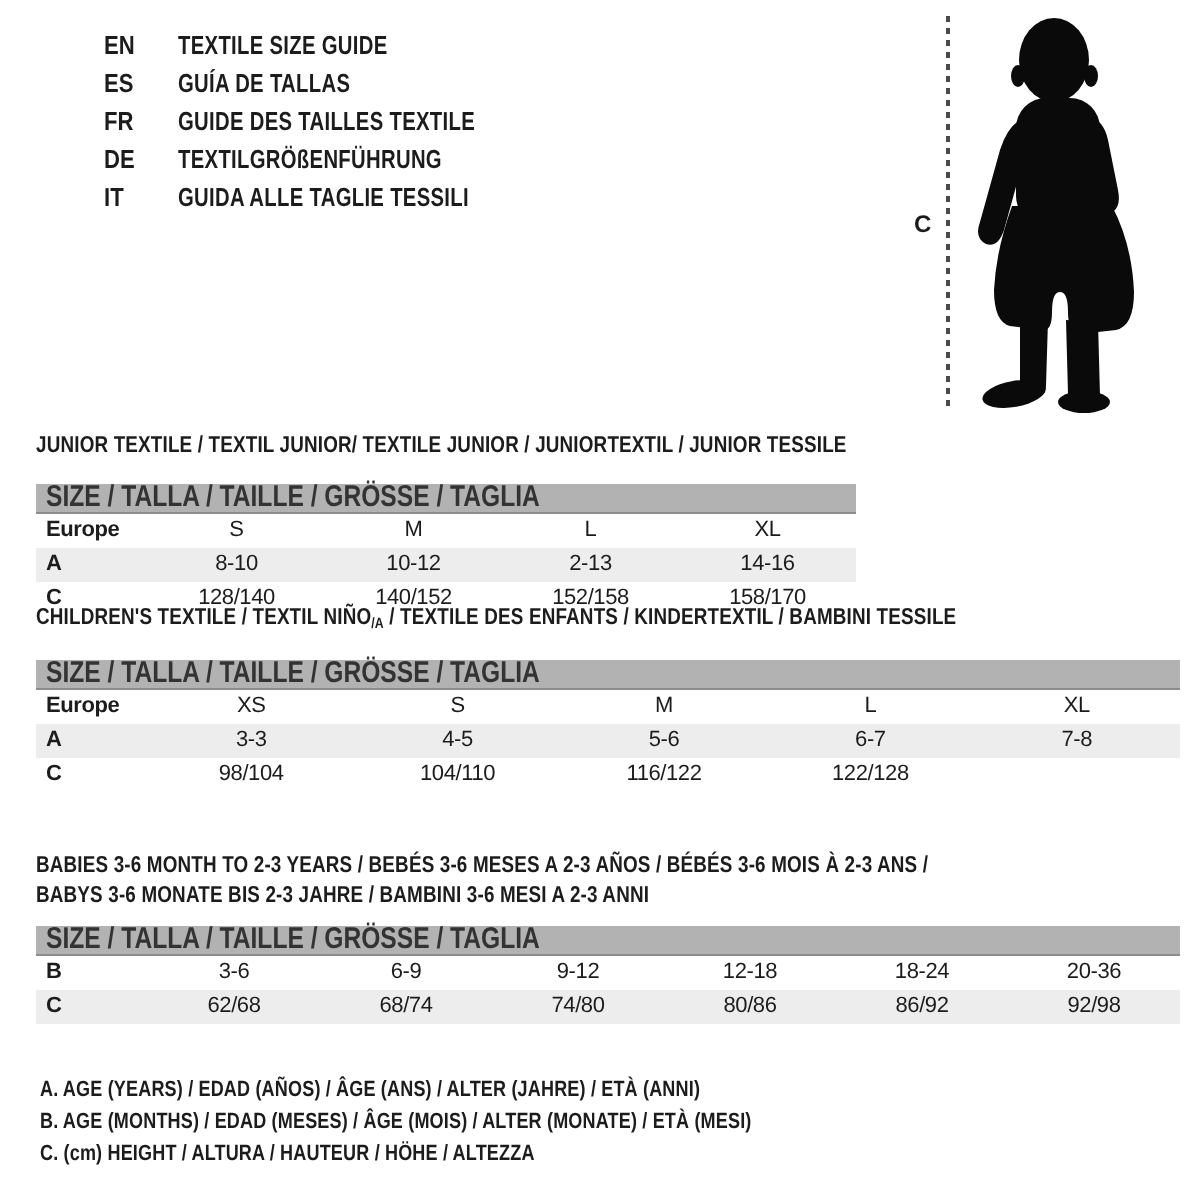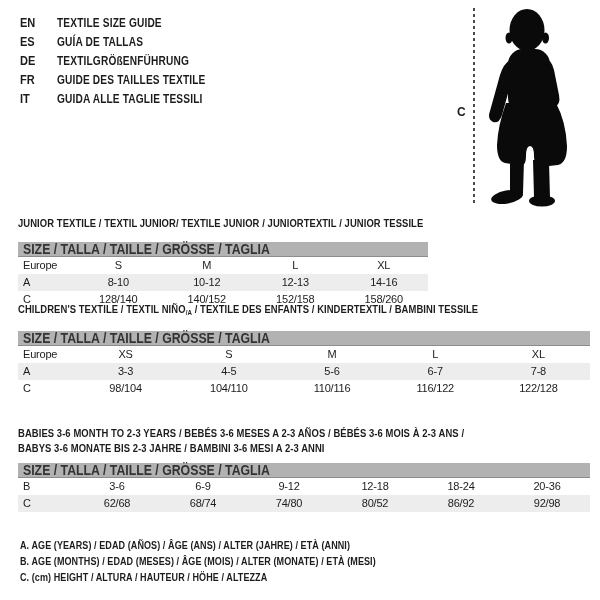--- a/index.html
+++ b/index.html
@@ -3,21 +3,21 @@
 <meta charset="utf-8">
 <style>
   html,body { margin:0; padding:0; background:#fff; }
   .page {
     position:relative; width:600px; height:600px; background:#ffffff;
     font-family:"Liberation Sans", sans-serif; color:var(--text,#1c1c1c);
     overflow:hidden;
   }
   
   .lang-block { position:absolute; left:20px; top:13px; }
-  .lang-row { display:flex; height:19px; align-items:center; font-weight:bold; font-size:13px; }
+  .lang-row { display:flex; height:19px; align-items:center; font-weight:bold; font-size:13px;margin-left:32px; }
   .lang-code { width:37px; transform:scaleX(0.85); transform-origin:0 50%; }
   .lang-label { transform:scaleX(0.78); transform-origin:0 50%; white-space:nowrap; letter-spacing:0.2px; }
   
   .figure-line { position:absolute; left:473px; top:8px; width:2px; height:198px;
     background:repeating-linear-gradient(to bottom, #4a4a4a 0 3px, transparent 3px 6px); }
   .figure-c { position:absolute; left:457px; top:105px; font-size:12px; font-weight:bold; }
   .baby-svg { position:absolute; left:483px; top:5px; }
   
   .size-table { position:absolute; }
   .t1 { left:18px; top:216px; width:410px; }
@@ -26,21 +26,21 @@
   .table-title { font-weight:bold; font-size:11.5px; line-height:15px; white-space:nowrap;
     transform:scaleX(0.82); transform-origin:0 0; letter-spacing:0.1px; }
   .title-gap { height:11px; }
   .t3 .title-gap { height:7px; }
   .sub-a { font-size:7.5px; vertical-align:-2px; }
   .size-bar { height:14px; background:var(--bar-bg,#b2b2b2); border-bottom:1px solid var(--bar-border,#8c8c8c);
     color:var(--bar-text,#333333); font-weight:bold; font-size:15px; line-height:14px; padding-left:5px; }
   .size-bar span { display:inline-block; transform:scaleX(0.82); transform-origin:0 50%; white-space:nowrap; }
   .grid { display:grid; grid-auto-rows:17px; }
   .cell { font-size:11px; line-height:17px; text-align:center; letter-spacing:-0.2px; white-space:nowrap; }
-  .cell.first { text-align:left; padding-left:5px; }
+  .cell.first { text-align:left; padding-left:5px;font-weight:bold; }
   .cell.shaded { background:var(--stripe,#ededed); }
   
   .footnotes { position:absolute; left:20px; top:537px; }
   .footnote { font-weight:bold; font-size:11px; line-height:16px; white-space:nowrap;
     transform:scaleX(0.82); transform-origin:0 50%; letter-spacing:0.1px; }
 </style>
 </head>
 <body>
 
 <div class="page" style="--bar-bg: #b2b2b2; --bar-border: #8c8c8c; --bar-text: #333333; --stripe: #ededed; --text: #1c1c1c;">
@@ -48,26 +48,26 @@
   <div class="lang-block">
     <div class="lang-row">
       <span class="lang-code">EN</span>
       <span class="lang-label">TEXTILE SIZE GUIDE</span>
     </div>
     <div class="lang-row">
       <span class="lang-code">ES</span>
       <span class="lang-label">GUÍA DE TALLAS</span>
     </div>
     <div class="lang-row">
+      <span class="lang-code">FR</span>
+      <span class="lang-label">GUIDE DES TAILLES TEXTILE</span>
+    </div>
+    <div class="lang-row">
       <span class="lang-code">DE</span>
       <span class="lang-label">TEXTILGRÖßENFÜHRUNG</span>
-    </div>
-    <div class="lang-row">
-      <span class="lang-code">FR</span>
-      <span class="lang-label">GUIDE DES TAILLES TEXTILE</span>
     </div>
     <div class="lang-row">
       <span class="lang-code">IT</span>
       <span class="lang-label">GUIDA ALLE TAGLIE TESSILI</span>
     </div>
   </div>
 
   <div class="figure-line"></div>
   <div class="figure-c">C</div>
   <svg class="baby-svg" width="108" height="202" viewBox="0 0 108 202" fill="#0a0a0a" xmlns="http://www.w3.org/2000/svg">
@@ -92,27 +92,27 @@
     </div>
     <div class="grid" style="grid-template-columns: 56px repeat(4, 1fr);">
         <div class="cell first">Europe</div>
         <div class="cell">S</div>
         <div class="cell">M</div>
         <div class="cell">L</div>
         <div class="cell">XL</div>
         <div class="cell first shaded">A</div>
         <div class="cell shaded">8-10</div>
         <div class="cell shaded">10-12</div>
-        <div class="cell shaded">12-13</div>
+        <div class="cell shaded">2-13</div>
         <div class="cell shaded">14-16</div>
         <div class="cell first">C</div>
         <div class="cell">128/140</div>
         <div class="cell">140/152</div>
         <div class="cell">152/158</div>
-        <div class="cell">158/260</div>
+        <div class="cell">158/170</div>
       </div>
   </div>
 
   <div class="size-table t2">
     <div class="table-title"><span>CHILDREN'S TEXTILE / TEXTIL NIÑO</span><span class="sub-a">/A</span><span> / TEXTILE DES ENFANTS / KINDERTEXTIL / BAMBINI TESSILE</span></div>
     <div class="title-gap"></div>
     <div class="size-bar">
       <span>SIZE / TALLA / TAILLE / GRÖSSE / TAGLIA</span>
     </div>
     <div class="grid" style="grid-template-columns: 56px repeat(5, 1fr);">
@@ -124,21 +124,20 @@
         <div class="cell">XL</div>
         <div class="cell first shaded">A</div>
         <div class="cell shaded">3-3</div>
         <div class="cell shaded">4-5</div>
         <div class="cell shaded">5-6</div>
         <div class="cell shaded">6-7</div>
         <div class="cell shaded">7-8</div>
         <div class="cell first">C</div>
         <div class="cell">98/104</div>
         <div class="cell">104/110</div>
-        <div class="cell">110/116</div>
         <div class="cell">116/122</div>
         <div class="cell">122/128</div>
       </div>
   </div>
 
   <div class="size-table t3">
     <div class="table-title">BABIES 3-6 MONTH TO 2-3 YEARS / BEBÉS 3-6 MESES A 2-3 AÑOS / BÉBÉS 3-6 MOIS À 2-3 ANS /</div>
     <div class="table-title">BABYS 3-6 MONATE BIS 2-3 JAHRE / BAMBINI 3-6 MESI A 2-3 ANNI</div>
     <div class="title-gap"></div>
     <div class="size-bar">
@@ -149,21 +148,21 @@
         <div class="cell">3-6</div>
         <div class="cell">6-9</div>
         <div class="cell">9-12</div>
         <div class="cell">12-18</div>
         <div class="cell">18-24</div>
         <div class="cell">20-36</div>
         <div class="cell first shaded">C</div>
         <div class="cell shaded">62/68</div>
         <div class="cell shaded">68/74</div>
         <div class="cell shaded">74/80</div>
-        <div class="cell shaded">80/52</div>
+        <div class="cell shaded">80/86</div>
         <div class="cell shaded">86/92</div>
         <div class="cell shaded">92/98</div>
       </div>
   </div>
 
   <div class="footnotes">
     <div class="footnote">A. AGE (YEARS) / EDAD (AÑOS) / ÂGE (ANS) / ALTER (JAHRE) / ETÀ (ANNI)</div>
     <div class="footnote">B. AGE (MONTHS) / EDAD (MESES) / ÂGE (MOIS) / ALTER (MONATE) / ETÀ (MESI)</div>
     <div class="footnote">C. (cm) HEIGHT / ALTURA / HAUTEUR / HÖHE / ALTEZZA</div>
   </div>

